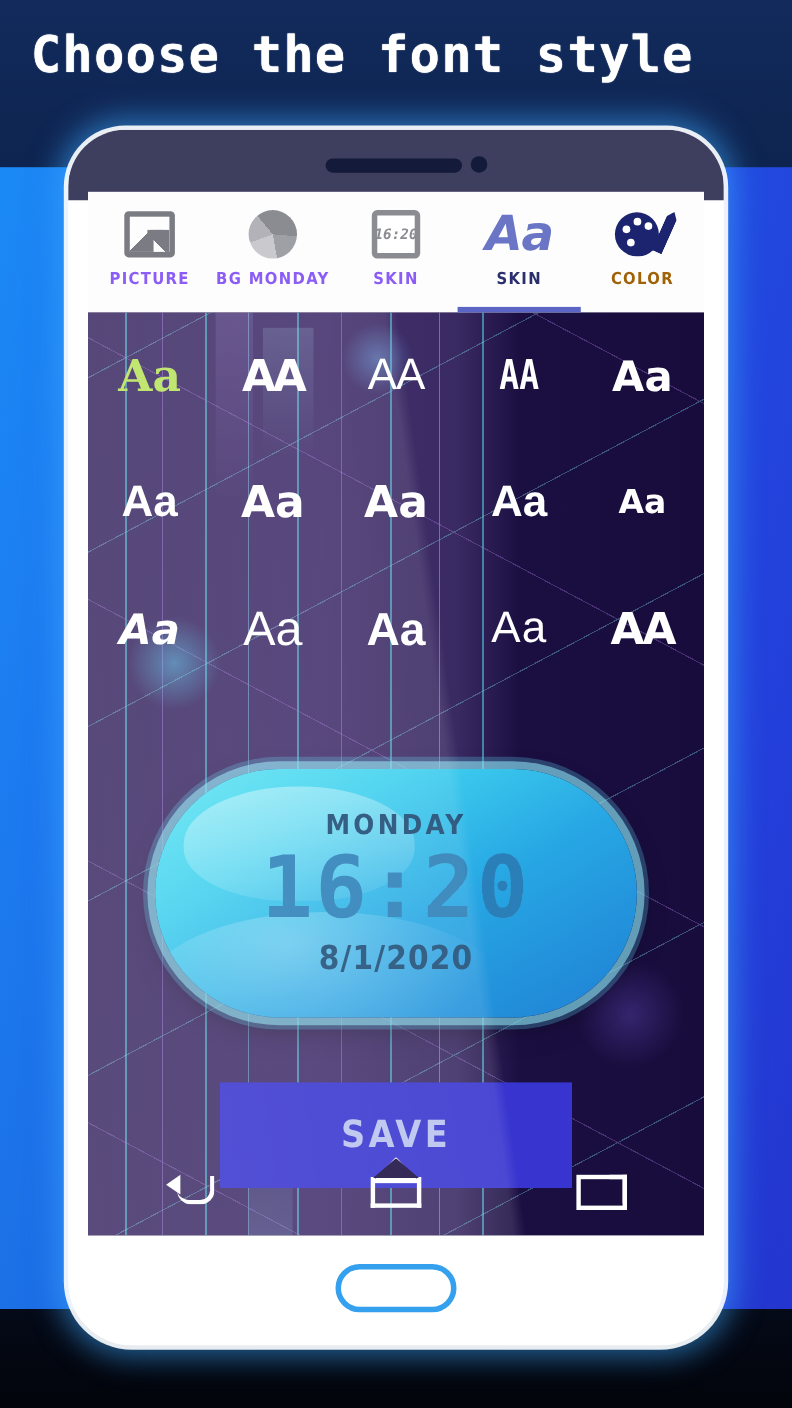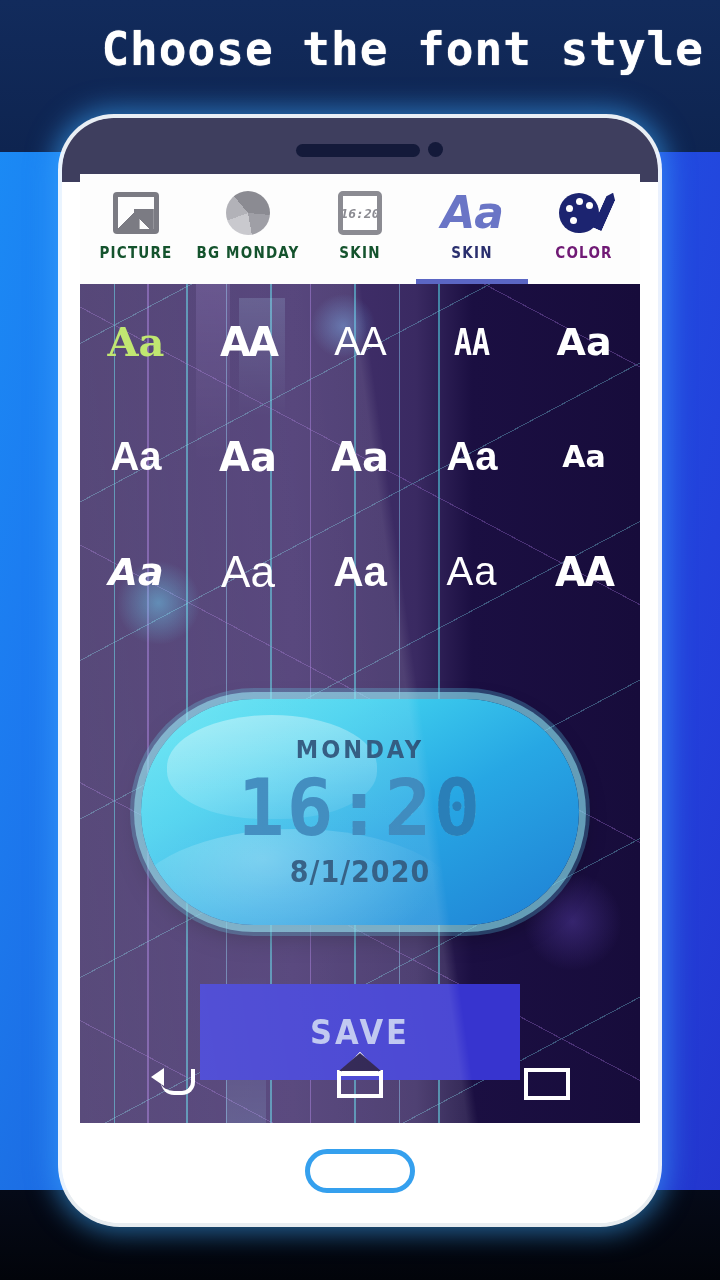--- a/index.html
+++ b/index.html
@@ -29,29 +29,29 @@
   }
   #promo-bottom-band{
     position:absolute; left:0; right:0; bottom:0; height:90px;
     background:linear-gradient(180deg,#050a18 0%,#02040a 100%);
     z-index:3;
   }
 
   
   #headline{
     position:absolute; top:24px; left:0; right:0;
-    z-index:12; text-align:right;
+    z-index:12; text-align:left;
     font-family:"DejaVu Sans Mono", monospace;
     font-weight:bold;
     font-size:46px;
     line-height:50px;
     letter-spacing:1px;
     color:#ffffff;
     text-shadow:0 0 1px #fff;
-    padding:0 16px;
+    padding:0 28px;
   }
   #headline .ln{ display:block; }
   
   #headline .ln{
     -webkit-background-clip:text;
     background-image:repeating-linear-gradient(
       to bottom, rgba(0,0,0,0) 0 4px, rgba(13,33,80,.85) 4px 5px);
     background-clip:text;
     color:#ffffff;
   }
@@ -111,23 +111,23 @@
     display:flex; flex-direction:column; align-items:center;
     justify-content:flex-start;
     padding-top:10px; position:relative;
   }
   .tool .glyph{ height:58px; display:flex; align-items:center; justify-content:center; }
   .tool .lbl{
     font-family:"DejaVu Sans Condensed","Liberation Sans",sans-serif;
     font-size:15px; font-weight:bold; letter-spacing:1.2px;
     margin-top:2px;
   }
-  .tool.inactive .lbl{ color:#14532d; }
+  .tool.inactive .lbl{ color:#8b5cf6; }
   .tool.active .lbl{ color:#2a2f6e; }
-  .tool.color .lbl{ color:#701a75; }
+  .tool.color .lbl{ color:#a16207; }
   #tab-underline{
     position:absolute; left:0; right:0; bottom:0; height:5px;
     background:#5b66c4;
   }
   
   .ic-picture{ width:46px;height:42px;border-radius:4px;background:#7b7b83;position:relative;}
   .ic-picture::before{content:"";position:absolute;left:5px;right:5px;top:5px;bottom:5px;background:#fdfdfd;}
   .ic-picture::after{
     content:"";position:absolute;left:5px;right:5px;bottom:5px;height:20px;
     background:

